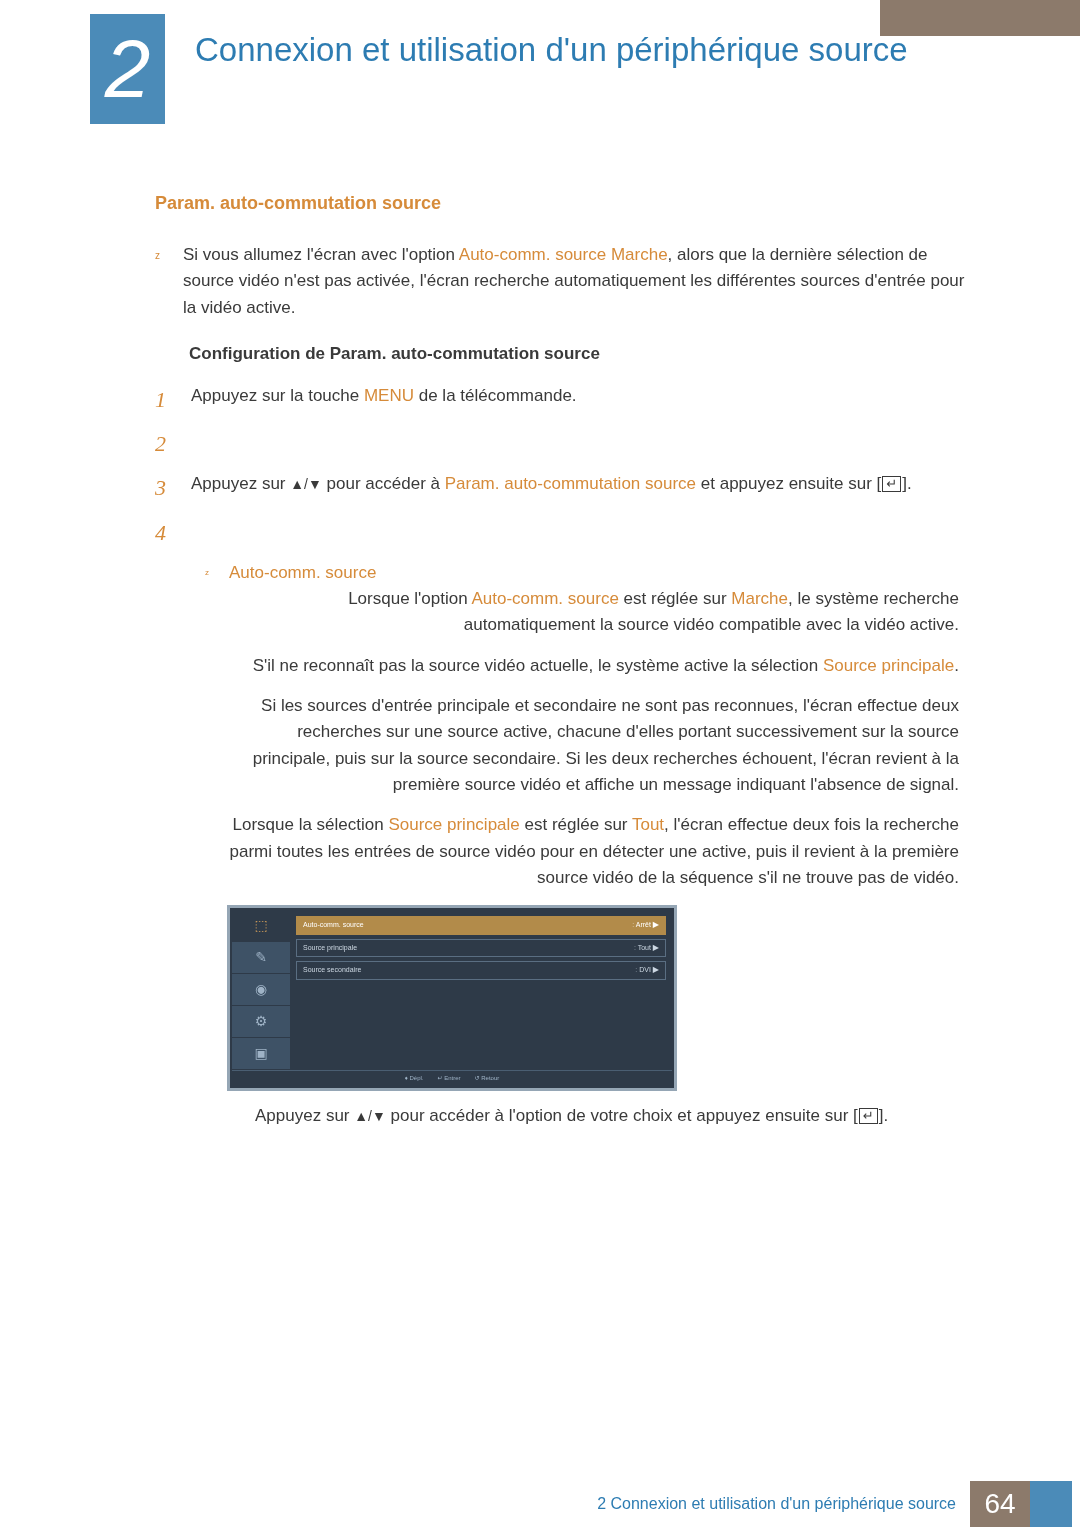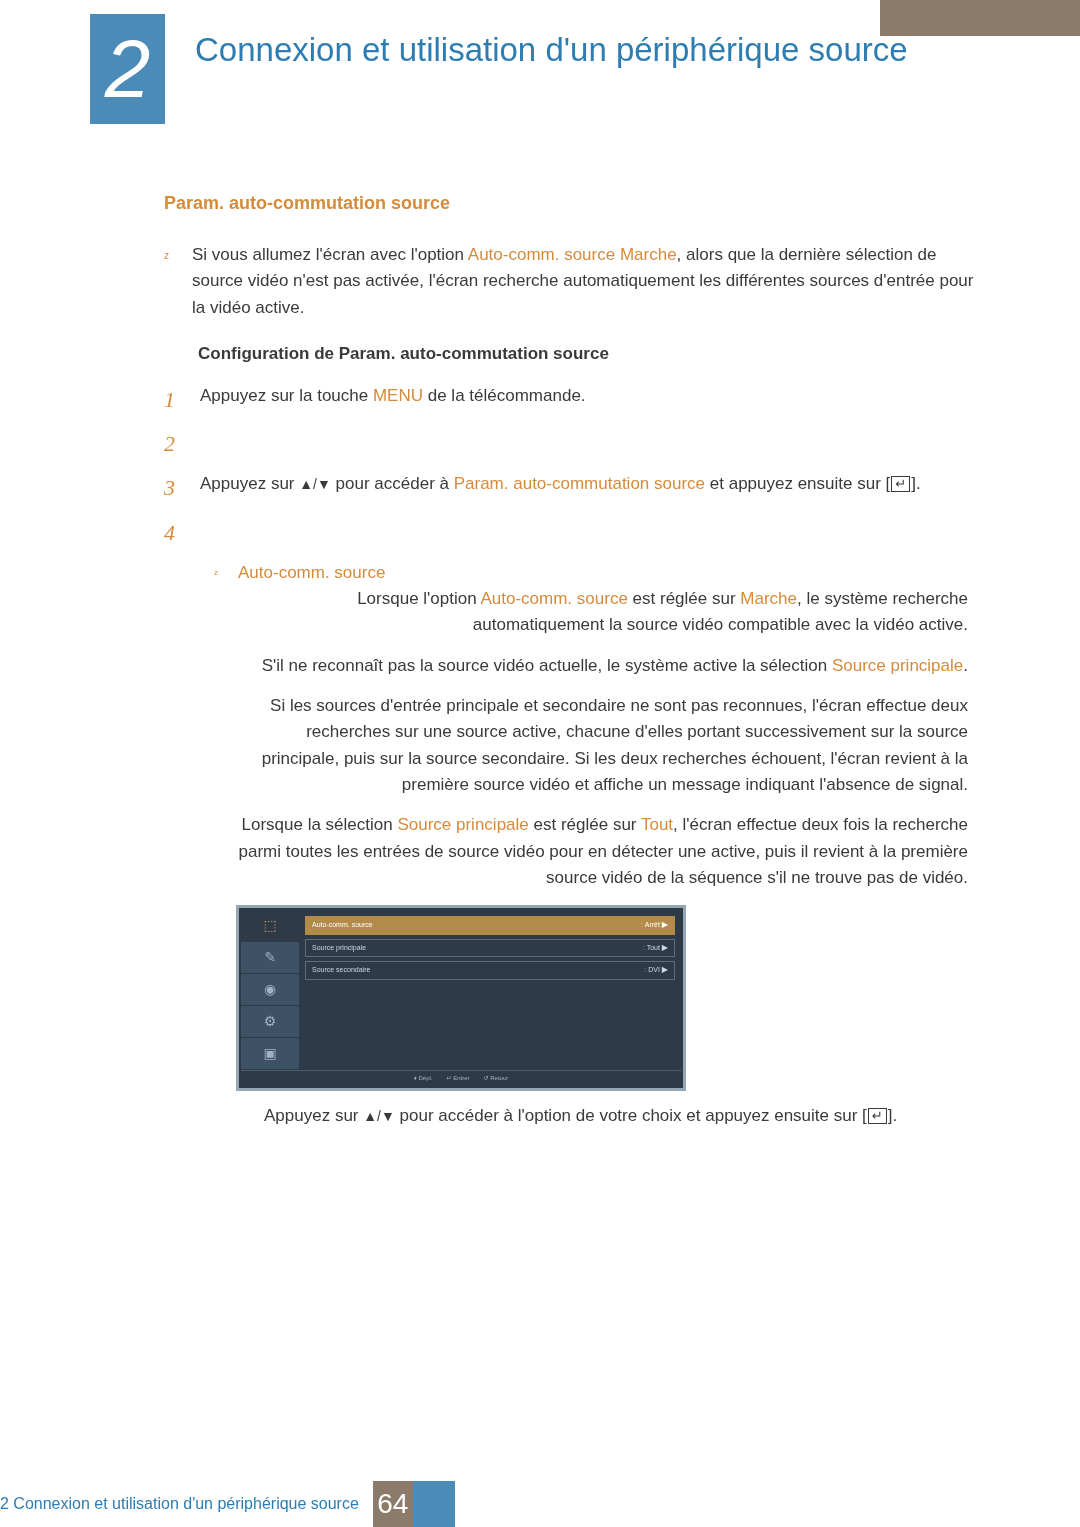--- a/index.html
+++ b/index.html
@@ -36,21 +36,21 @@
     position: absolute;
     left: 195px; top: 30px;
     color: #2d7cb2;
     font-size: 33px;
     font-weight: 400;
     width: 760px;
     line-height: 1.2;
   }
   .content {
     position: absolute;
-    left: 164px; top: 190px;
+    left: 155px; top: 190px;
     width: 815px;
   }
   .section-h {
     color: #d68b3a;
     font-size: 18px;
     font-weight: bold;
     margin-bottom: 24px;
   }
   .bullet-row {
     display: flex;
@@ -168,36 +168,37 @@
     justify-content: center;
     gap: 14px;
     padding: 3px 0 2px;
     font-size: 6px;
     color: #9fb3c6;
     border-top: 1px solid #4a5e72;
   }
   .after-menu { margin-left: 100px; margin-top: 8px; }
   .footer {
     position: absolute;
-    bottom: 0; left: 0; right: 0;
+    bottom: 0; left: 0; right: 8px;
     height: 46px;
     display: flex;
+    justify-content: flex-end;
     align-items: stretch;
   }
   .footer-text {
     color: #2d7cb2;
     font-size: 16px;
     align-self: center;
     padding-right: 14px;
   }
   .footer-page {
     background: #8c7a6b;
     color: #fff;
     font-size: 28px;
-    width: 40px;
+    width: 60px;
     display: flex;
     align-items: center;
     justify-content: center;
   }
   .footer-tail {
     width: 42px;
     background: #4b8bb8;
   }
 </style>
 </head>

